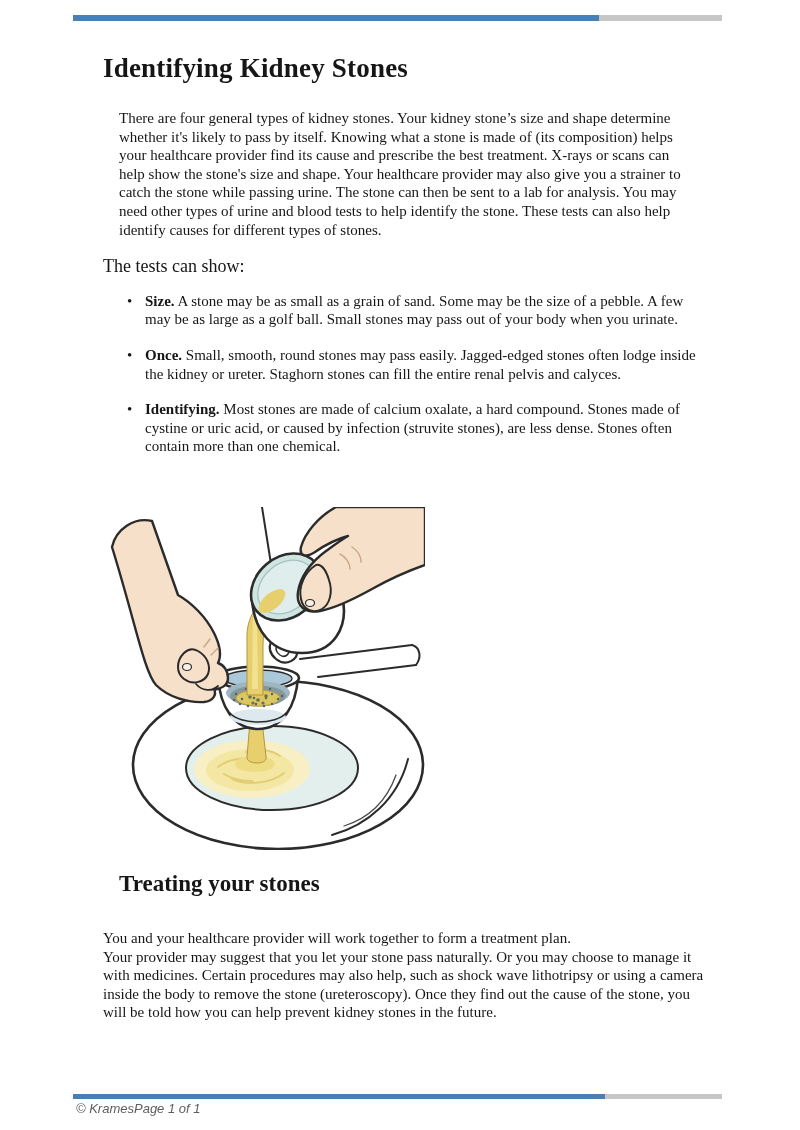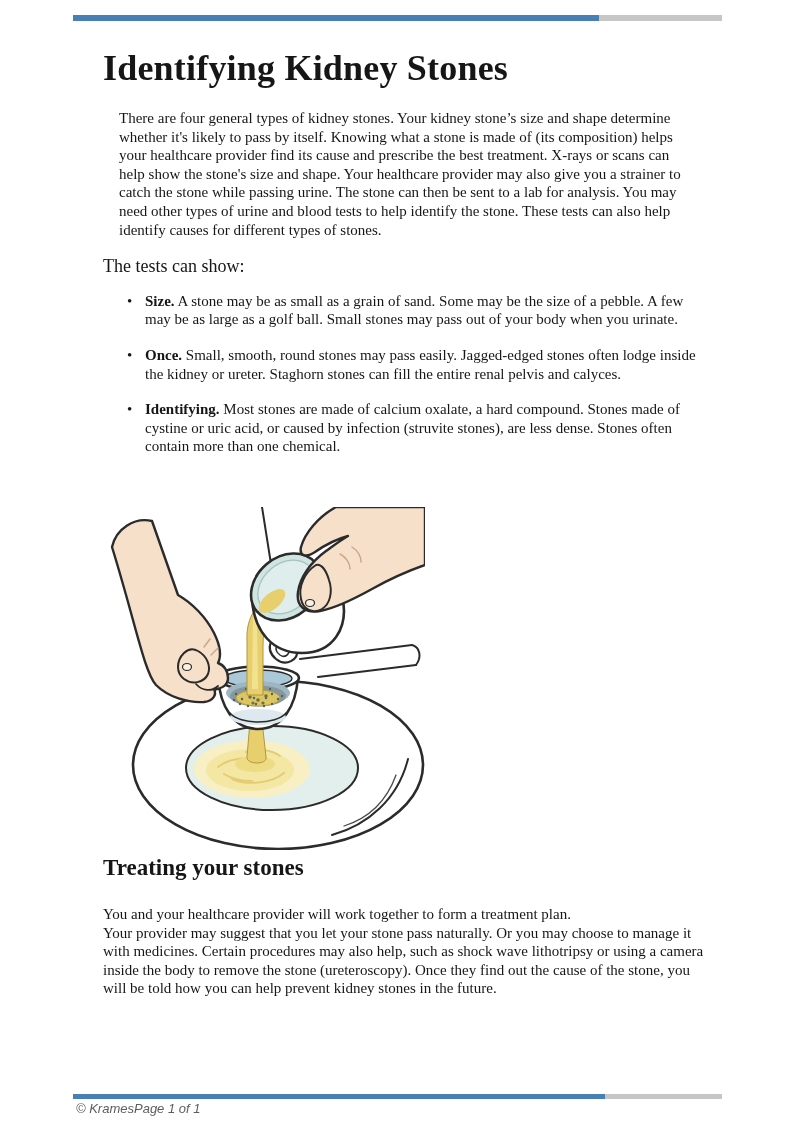--- a/index.html
+++ b/index.html
@@ -5,33 +5,33 @@
   html,body{margin:0;padding:0;background:#ffffff;}
   .page{position:relative;width:800px;height:1130px;background:#fff;overflow:hidden;
         font-family:"Liberation Serif",serif;color:#161616;}
   
   .bar{position:absolute;left:73px;width:649px;background:#c6c6c6;}
   .bar .blue{height:100%;background:#4880b6;}
   .bar.top{top:15px;height:6px;}
   .bar.bottom{top:1094px;height:5px;}
   
   .content{position:absolute;left:103px;top:52px;width:607px;}
-  h1.title{font-size:36px;line-height:33px;margin:0;font-weight:bold;letter-spacing:.2px;}
+  h1.title{font-size:27px;line-height:33px;margin:0;font-weight:bold;letter-spacing:.2px;}
   p.intro{font-size:15px;line-height:18.6px;margin:24px 16px 0;}
   p.lead{font-size:18px;line-height:18.6px;margin:18px 0 0;}
   ul.tests{margin:16px 0 0;padding:0 0 0 42px;list-style:none;}
   ul.tests li{font-size:15px;line-height:18.6px;margin:0 0 17px;position:relative;}
   ul.tests li .dot{position:absolute;left:-18px;top:0;}
   .blead{font-weight:bold;}
   
   .illo{position:absolute;left:100px;top:507px;width:325px;height:343px;}
   
   .sec2{position:absolute;left:103px;top:854px;width:607px;}
-  h2.subtitle{font-size:23px;line-height:27px;margin:0;font-weight:bold;}
-  .sec2 .para{font-size:15px;line-height:18.6px;margin-top:24px;}
+  h2.subtitle{font-size:23px;line-height:27px;margin:16px;font-weight:bold;}
+  .sec2 .para{font-size:15px;line-height:18.6px;margin-top:32px;}
   
   .footrow{position:absolute;top:1101px;left:76px;width:646px;display:flex;
            justify-content:flex-start;font-family:"Liberation Sans",sans-serif;
            font-style:italic;font-size:13px;color:#5d5d5d;}
 </style>
 </head>
 <body>
 
 <div class="page">
 

